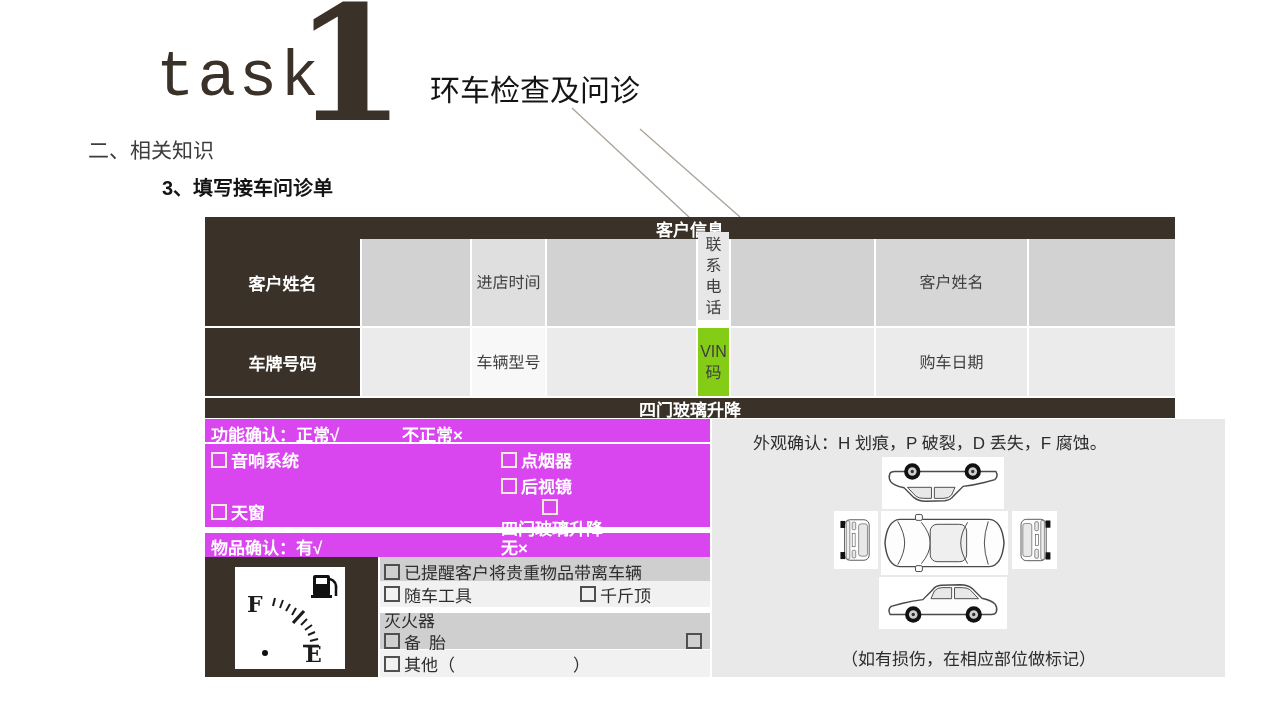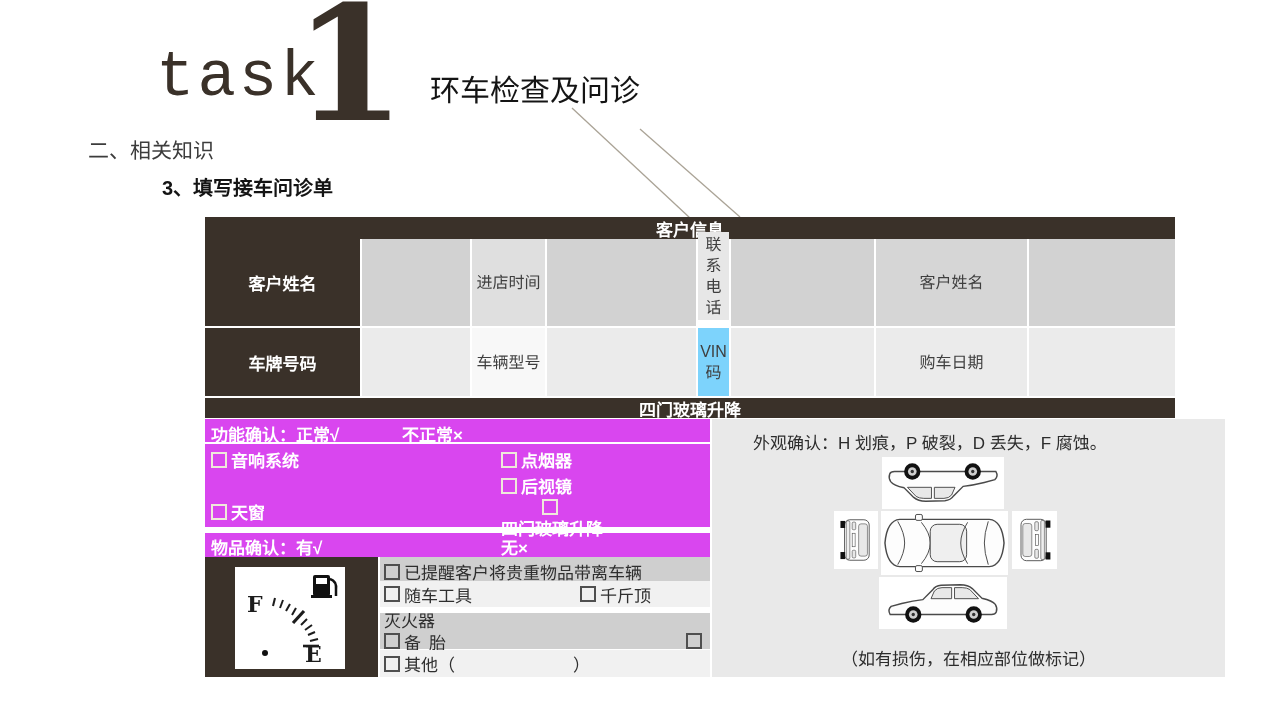--- a/index.html
+++ b/index.html
@@ -82,21 +82,21 @@
     <span class="wrapt">客户姓名</span>
   </div>
   <div class="abs cell" style="left:1029px;top:239px;width:146px;height:87px;background:#d2d2d2;"></div>
 
   <div class="abs lblcell" style="left:205px;top:328px;width:155px;height:68px;">车牌号码</div>
   <div class="abs cell" style="left:362px;top:328px;width:108px;height:68px;background:#ebebeb;"></div>
   <div class="abs cell" style="left:472px;top:328px;width:73px;height:68px;background:#f8f8f8;">
     <span class="wrapt">车辆型号</span>
   </div>
   <div class="abs cell" style="left:547px;top:328px;width:149px;height:68px;background:#ebebeb;"></div>
-  <div class="abs cell" style="left:698px;top:328px;width:31px;height:68px;background:#7dd3fc;">
+  <div class="abs cell" style="left:698px;top:328px;width:31px;height:68px;background:#84cc16;">
     <span class="wrapt">VIN码</span>
   </div>
   <div class="abs cell" style="left:731px;top:328px;width:143px;height:68px;background:#ebebeb;"></div>
   <div class="abs cell" style="left:876px;top:328px;width:151px;height:68px;background:#ebebeb;">
     <span class="wrapt">购车日期</span>
   </div>
   <div class="abs cell" style="left:1029px;top:328px;width:146px;height:68px;background:#ebebeb;"></div>
 
   <div class="abs bar" style="left:205px;top:398px;width:970px;height:20px;">四门玻璃升降</div>
 

